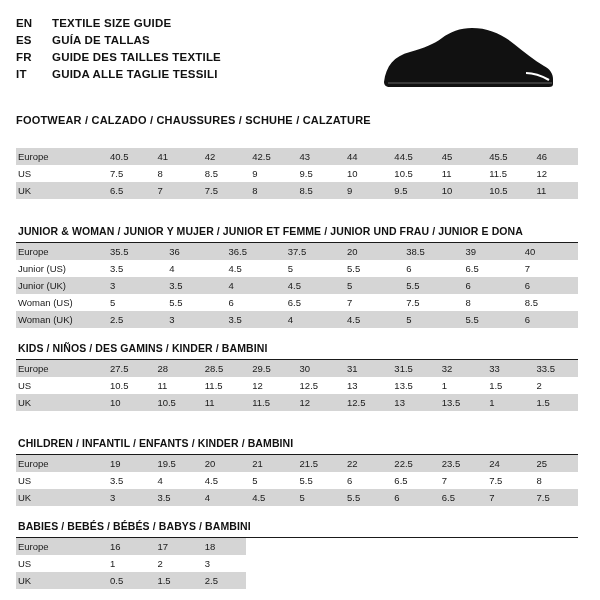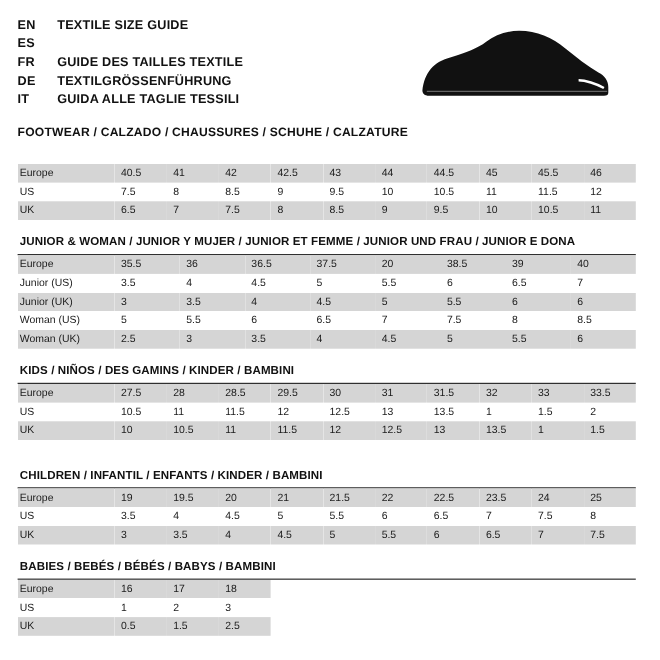--- a/index.html
+++ b/index.html
@@ -92,46 +92,43 @@
   tr.shaded td {
     background: #d5d5d5;
   }
   td.label {
     width: 86px;
     padding-left: 2px;
   }
 
   
   #section-man { margin-top: 22px; }
-  #section-junior { margin-top: 14px; }
+  #section-junior { margin-top: 26px; }
   #section-kids { margin-top: 14px; }
   #section-children { margin-top: 26px; }
   #section-babies { margin-top: 14px; }
 </style>
 </head>
 <body>
 
 <div class="page">
 
   <div class="header">
     <div class="lang-block">
       <div class="lang-row">
         <span class="lang-code">EN</span>
         <span class="lang-title">TEXTILE SIZE GUIDE</span>
       </div>
       <div class="lang-row">
         <span class="lang-code">ES</span>
+        <span class="lang-title">GUÍA DE TALLAS</span>
       </div>
       <div class="lang-row">
         <span class="lang-code">FR</span>
         <span class="lang-title">GUIDE DES TAILLES TEXTILE</span>
-      </div>
-      <div class="lang-row">
-        <span class="lang-code">DE</span>
-        <span class="lang-title">TEXTILGRÖSSENFÜHRUNG</span>
       </div>
       <div class="lang-row">
         <span class="lang-code">IT</span>
         <span class="lang-title">GUIDA ALLE TAGLIE TESSILI</span>
       </div>
     </div>
 
     <div class="shoe">
       <svg viewBox="0 0 180 72" width="180" height="72" aria-hidden="true">
         <path d="M8 56 C10 40 18 30 34 26 C48 22 58 18 66 12 C74 6 84 2 96 2

